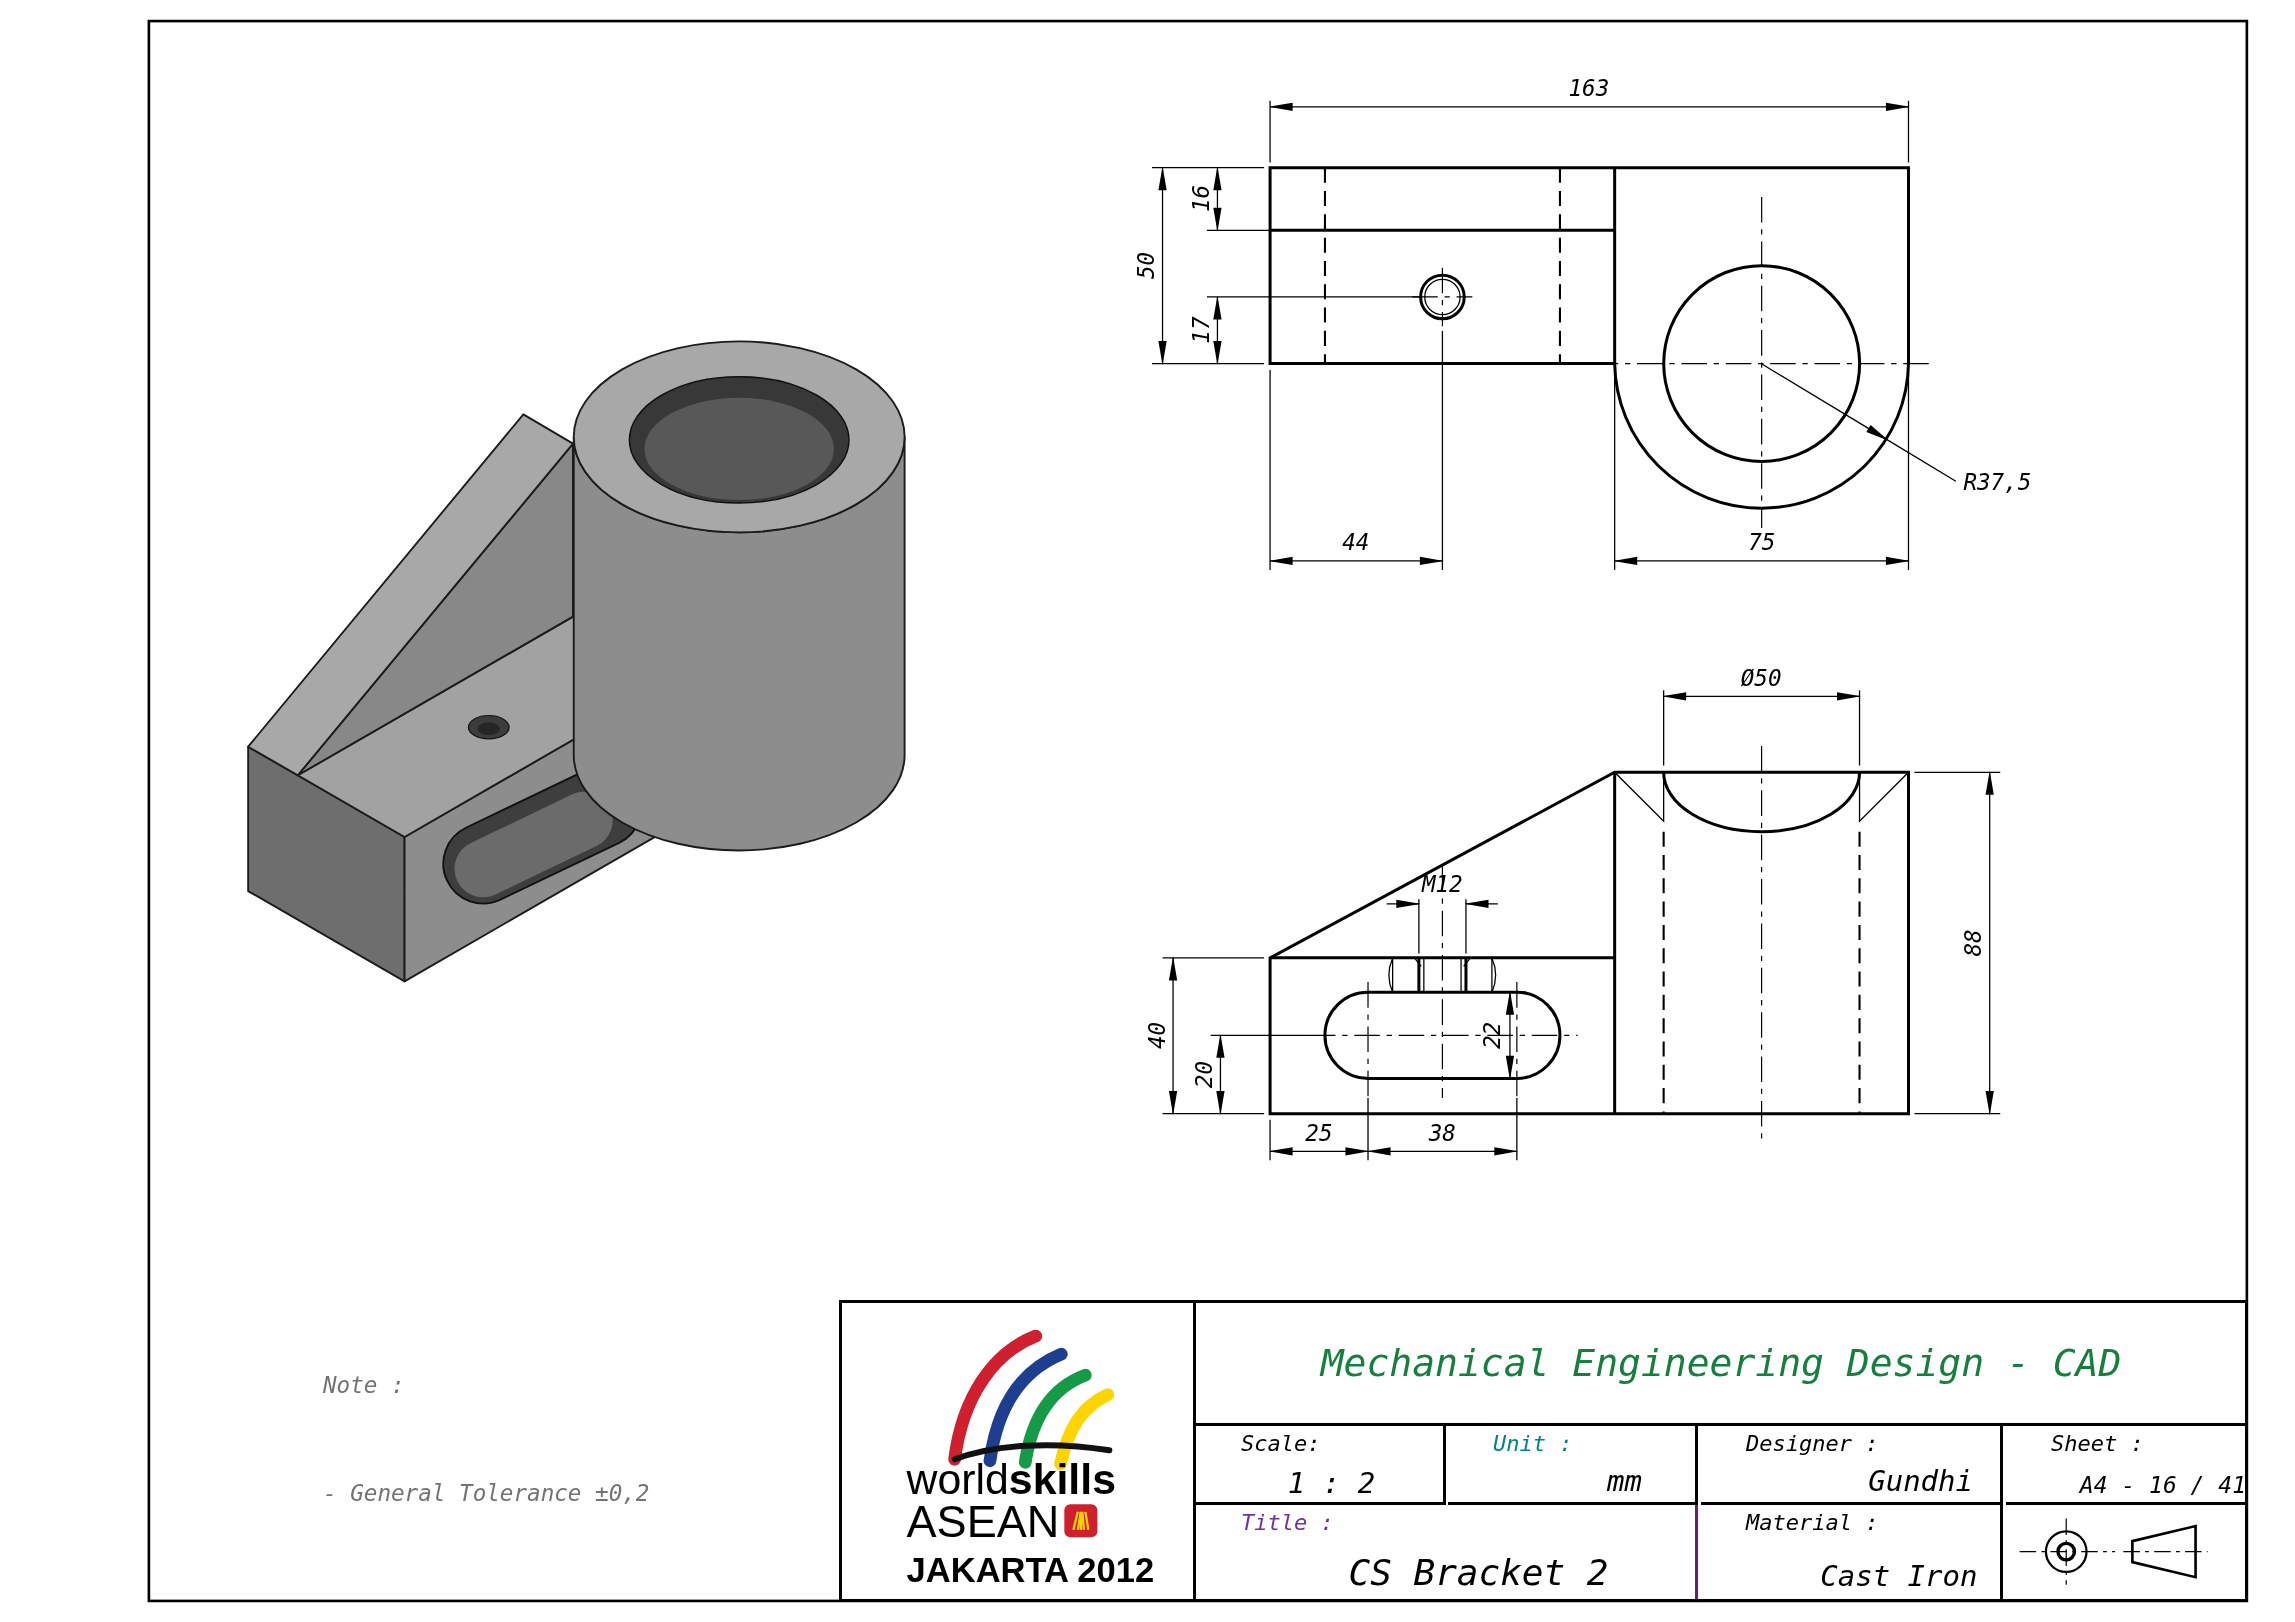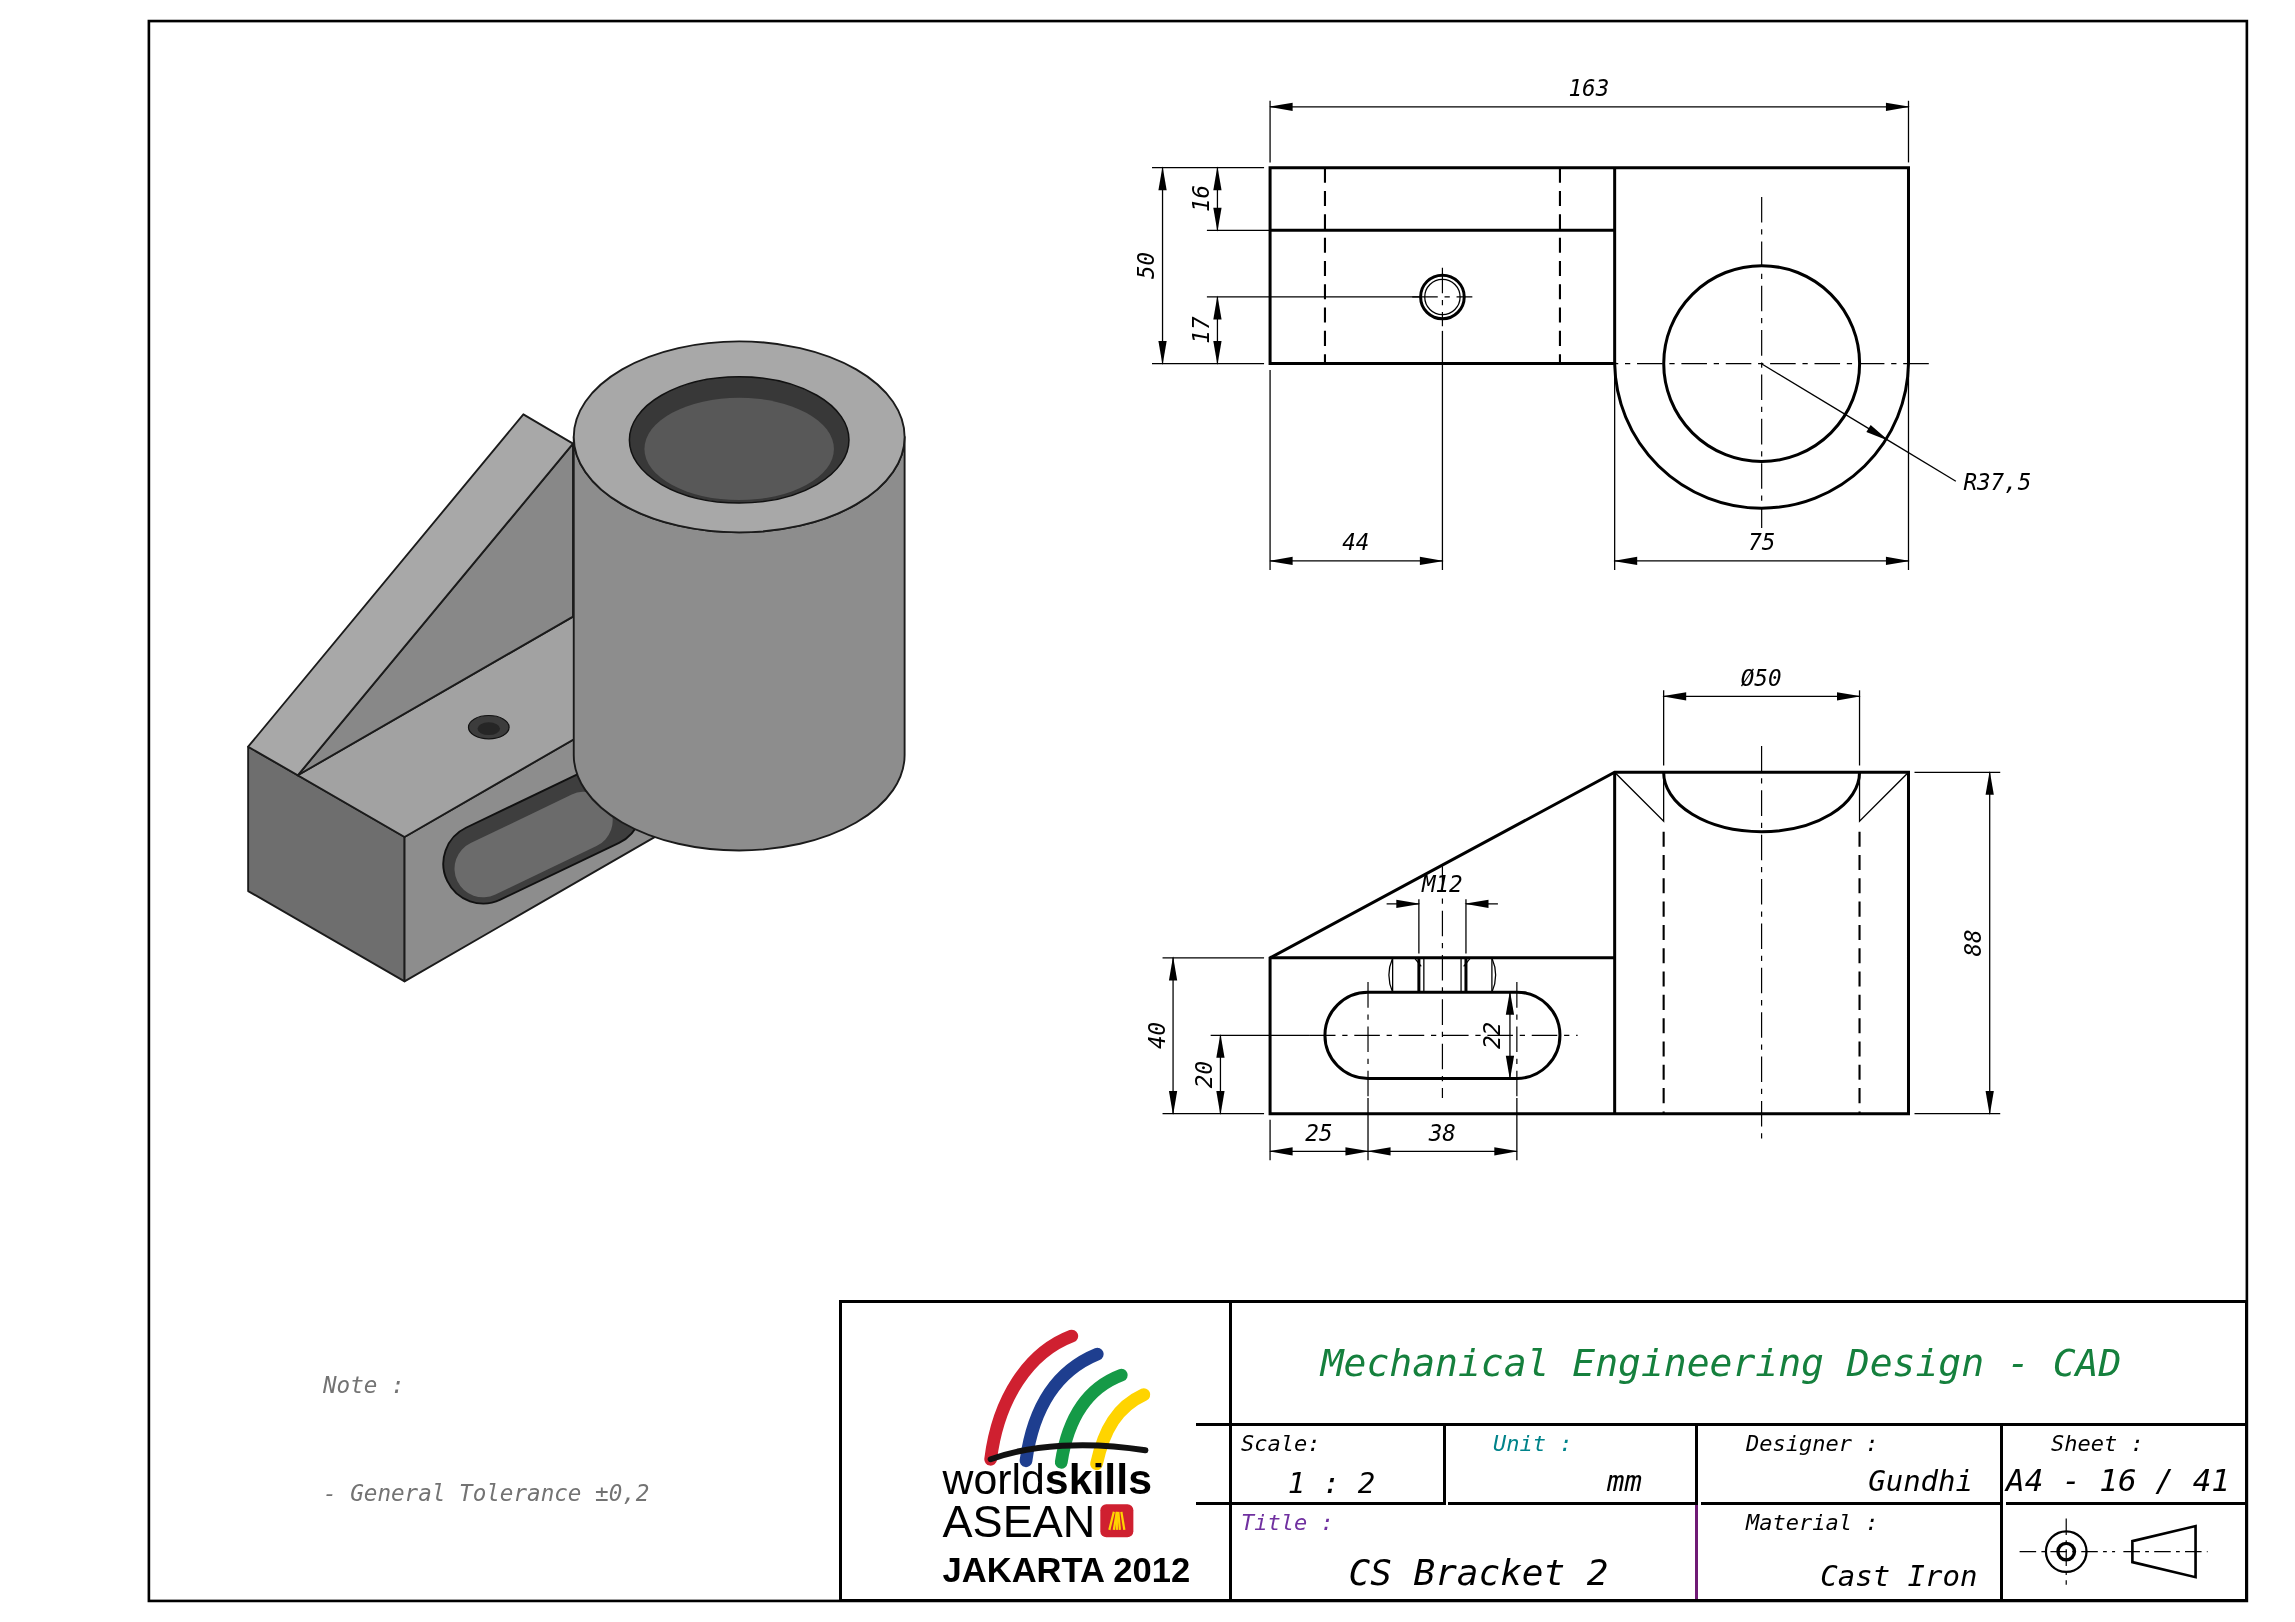--- a/index.html
+++ b/index.html
@@ -200,21 +200,21 @@
   </g>
 </svg>
 
 <div class="note">
   <div>Note :</div>
   <div>- General Tolerance ±0,2</div>
 </div>
 
 <div class="tb">
 
-  <div class="tb-cell" style="left:0;top:0;width:354px;height:296px;border-right:3px solid #000;margin-left:36px;">
+  <div class="tb-cell" style="left:0;top:0;width:354px;height:296px;border-right:3px solid #000;">
     <svg width="350" height="296" viewBox="0 0 466 394">
       <g fill="none" stroke-linecap="round">
         <path d="M150 208 C160 128 200 66 258 44" stroke="#cf2030" stroke-width="17"></path>
         <path d="M197 210 C207 138 238 90 292 68" stroke="#1e3e8f" stroke-width="17"></path>
         <path d="M244 212 C253 153 279 113 324 96" stroke="#159a47" stroke-width="17"></path>
         <path d="M291 214 C301 168 319 138 354 122" stroke="#ffd400" stroke-width="17"></path>
         <path d="M150 208 C205 188 280 184 356 196" stroke="#111" stroke-width="8"></path>
       </g>
       <text x="86" y="254" font-family="Liberation Sans, sans-serif" font-size="57" fill="#000">
         <tspan font-weight="normal">world</tspan><tspan font-weight="bold">skills</tspan>
@@ -245,21 +245,21 @@
   <div class="tb-cell" style="left:606px;top:123px;width:250px;height:79px;border-right:3px solid #000;border-bottom:3px solid #000;">
     <span class="lbl" style="color:#00838a;">Unit :</span>
     <span class="val" style="bottom:4.5px;right:53px;">mm</span>
   </div>
   <div class="tb-cell" style="left:859px;top:123px;width:302px;height:79px;border-right:3px solid #000;border-bottom:3px solid #000;">
     <span class="lbl">Designer :</span>
     <span class="val" style="bottom:4.5px;right:27px;">Gundhi</span>
   </div>
   <div class="tb-cell" style="left:1164px;top:123px;width:240px;height:79px;border-bottom:3px solid #000;">
     <span class="lbl">Sheet :</span>
-    <span class="val" style="bottom:4.5px;left:0;width:100%;text-align:left;font-size:31px;">A4 - 16 / 41</span>
+    <span class="val" style="bottom:4.5px;left:0;width:100%;text-align:right;font-size:23px;">A4 - 16 / 41</span>
   </div>
 
   <div class="tb-cell" style="left:354px;top:202px;width:502px;height:94px;border-right:3px solid #701a75;">
     <span class="lbl" style="color:#7030a0;">Title :</span>
     <span class="val" style="bottom:6px;left:0;width:100%;text-align:center;font-size:36px;padding-left:33px;">CS Bracket 2</span>
   </div>
   <div class="tb-cell" style="left:859px;top:202px;width:302px;height:94px;border-right:3px solid #000;">
     <span class="lbl">Material :</span>
     <span class="val" style="bottom:6px;right:22.6px;">Cast Iron</span>
   </div>

